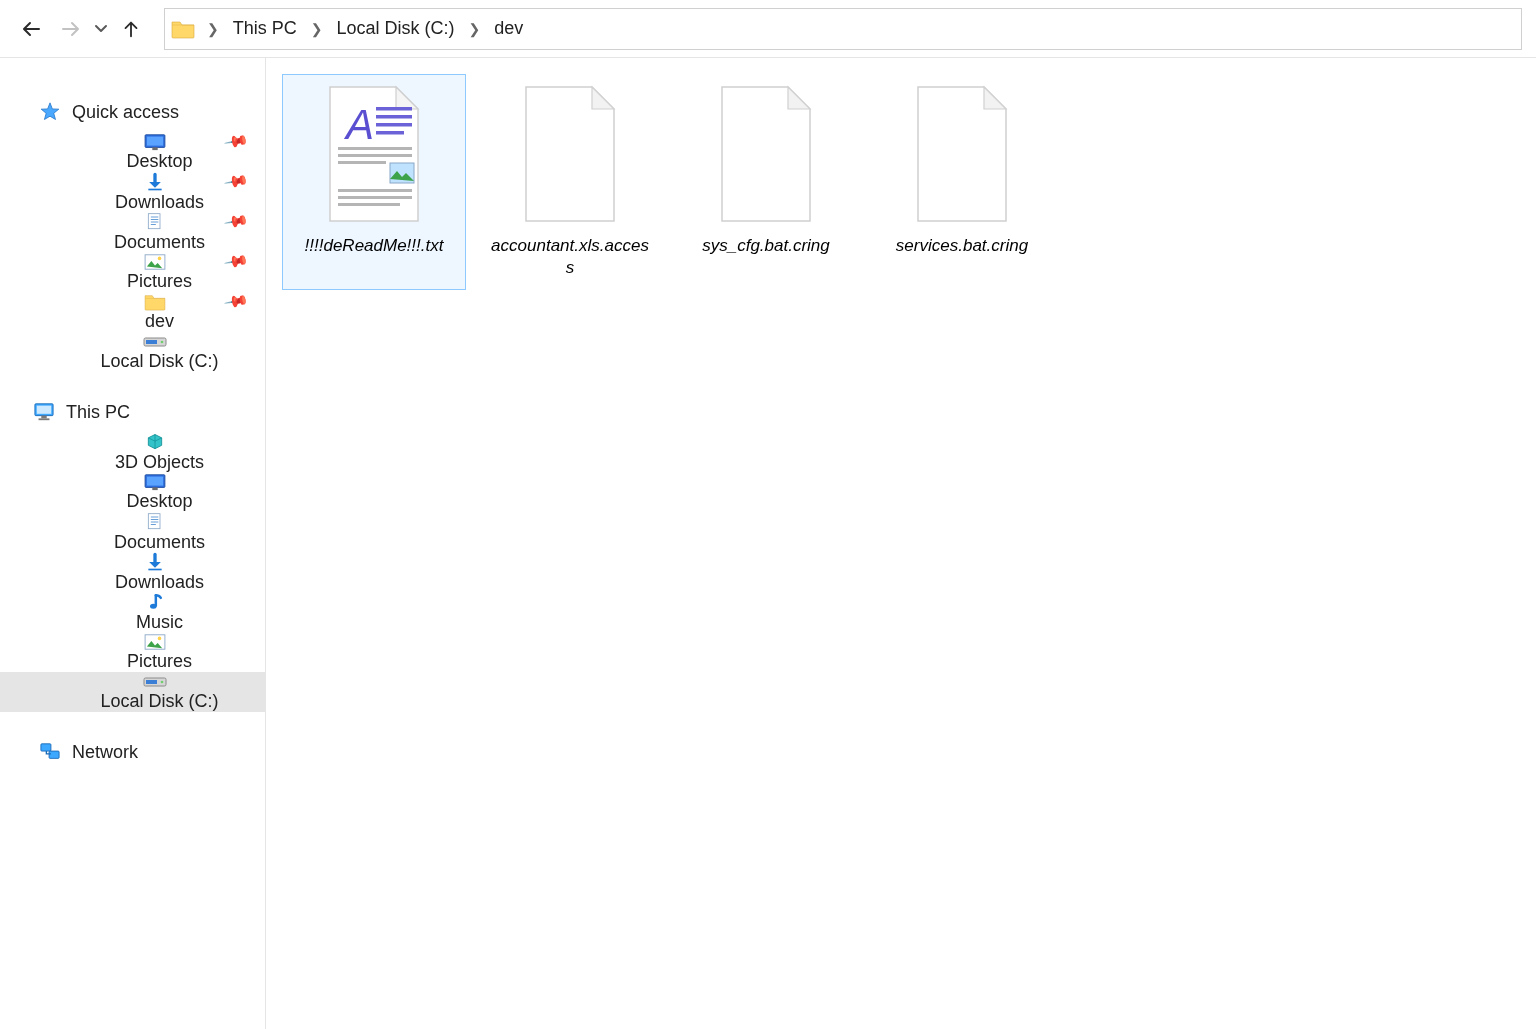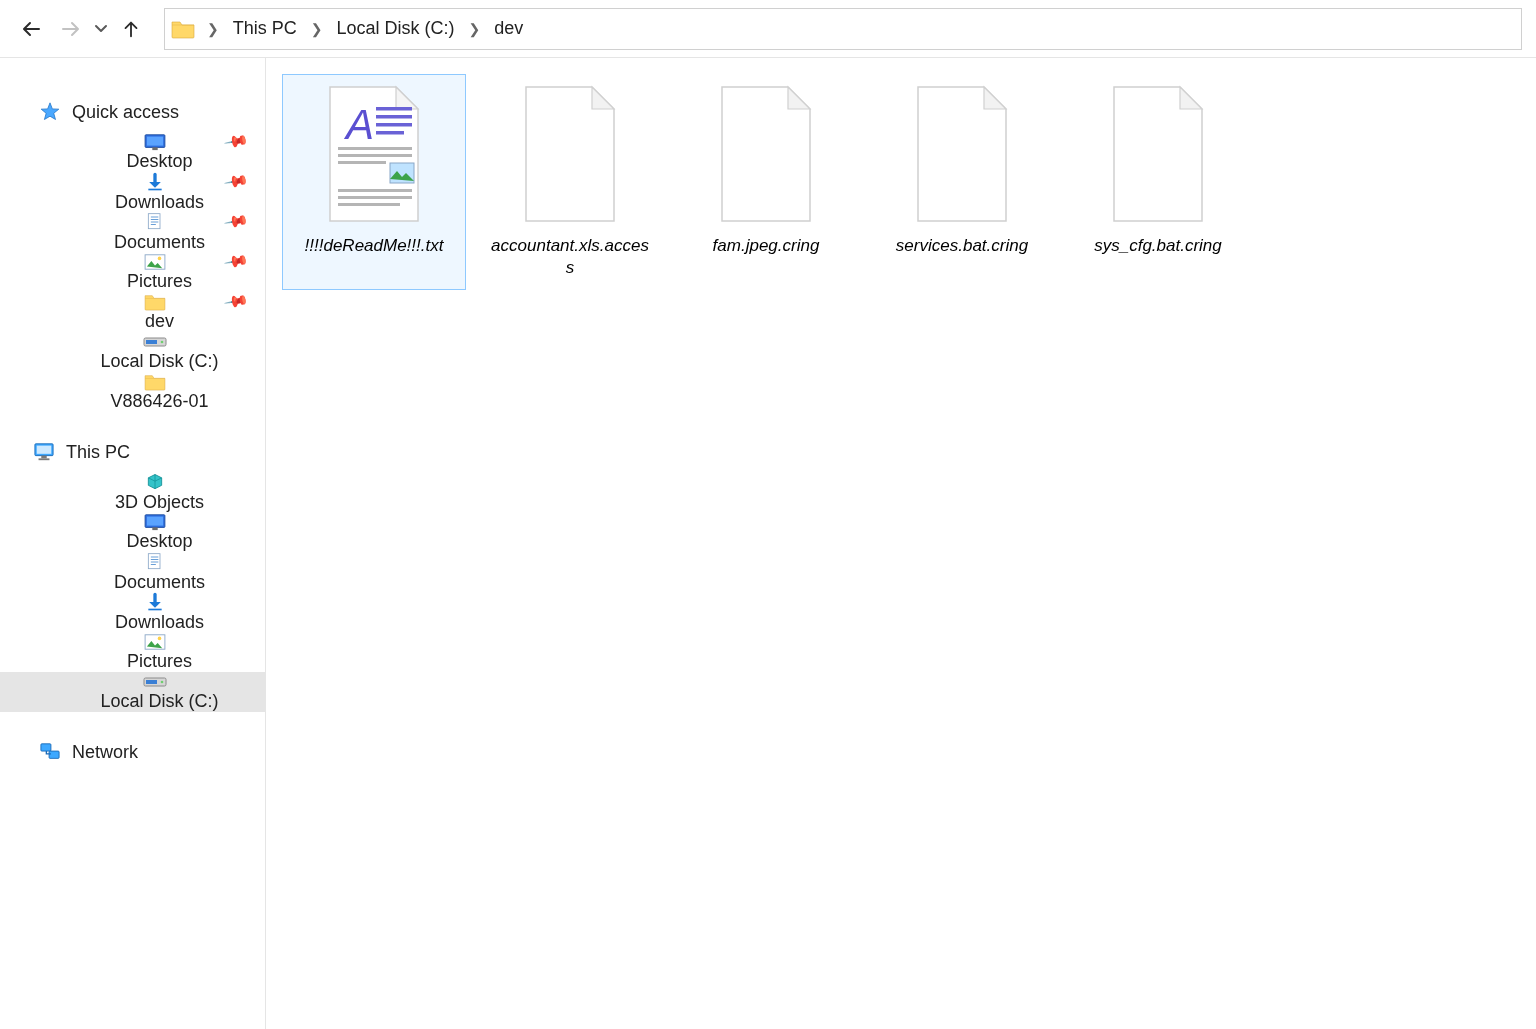--- a/index.html
+++ b/index.html
@@ -258,28 +258,20 @@
       <span class="pin">📌</span>
     </div>
     <div class="sb-item indent">
       <span class="ico">
           <svg width="24" height="14">
             <use href="#ico-drive"></use>
           </svg>
         </span>
       <span>Local Disk (C:)</span>
     </div>
-    <div class="sb-item indent">
-      <span class="ico">
-          <svg width="22" height="18">
-            <use href="#ico-folder"></use>
-          </svg>
-        </span>
-      <span>V886426-01</span>
-    </div>
 
     <div class="sb-spacer"></div>
 
     <div class="sb-item" style="padding-left:32px">
       <span class="ico">
           <svg width="22" height="20">
             <use href="#ico-pc"></use>
           </svg>
         </span>
       <span>This PC</span>
@@ -308,20 +300,28 @@
         </span>
       <span>Documents</span>
     </div>
     <div class="sb-item indent">
       <span class="ico">
           <svg width="20" height="20">
             <use href="#ico-downloads"></use>
           </svg>
         </span>
       <span>Downloads</span>
+    </div>
+    <div class="sb-item indent">
+      <span class="ico">
+          <svg width="20" height="20">
+            <use href="#ico-music"></use>
+          </svg>
+        </span>
+      <span>Music</span>
     </div>
     <div class="sb-item indent">
       <span class="ico">
           <svg width="22" height="18">
             <use href="#ico-pictures"></use>
           </svg>
         </span>
       <span>Pictures</span>
     </div>
     <div class="sb-item indent selected">
@@ -359,42 +359,34 @@
 
       <div class="file">
         <div class="thumb">
             <svg width="112" height="146">
               <use href="#thumb-blank"></use>
             </svg>
           </div>
         <div class="name">accountant.xls.access</div>
       </div>
 
+
       <div class="file">
         <div class="thumb">
             <svg width="112" height="146">
               <use href="#thumb-blank"></use>
             </svg>
           </div>
-        <div class="name">fam.jpeg.cring</div>
+        <div class="name">sys_cfg.bat.cring</div>
       </div>
 
       <div class="file">
         <div class="thumb">
             <svg width="112" height="146">
               <use href="#thumb-blank"></use>
             </svg>
           </div>
         <div class="name">services.bat.cring</div>
       </div>
 
-      <div class="file">
-        <div class="thumb">
-            <svg width="112" height="146">
-              <use href="#thumb-blank"></use>
-            </svg>
-          </div>
-        <div class="name">sys_cfg.bat.cring</div>
-      </div>
-
     </div>
   </div>
 </div>
 
 </body></html>

